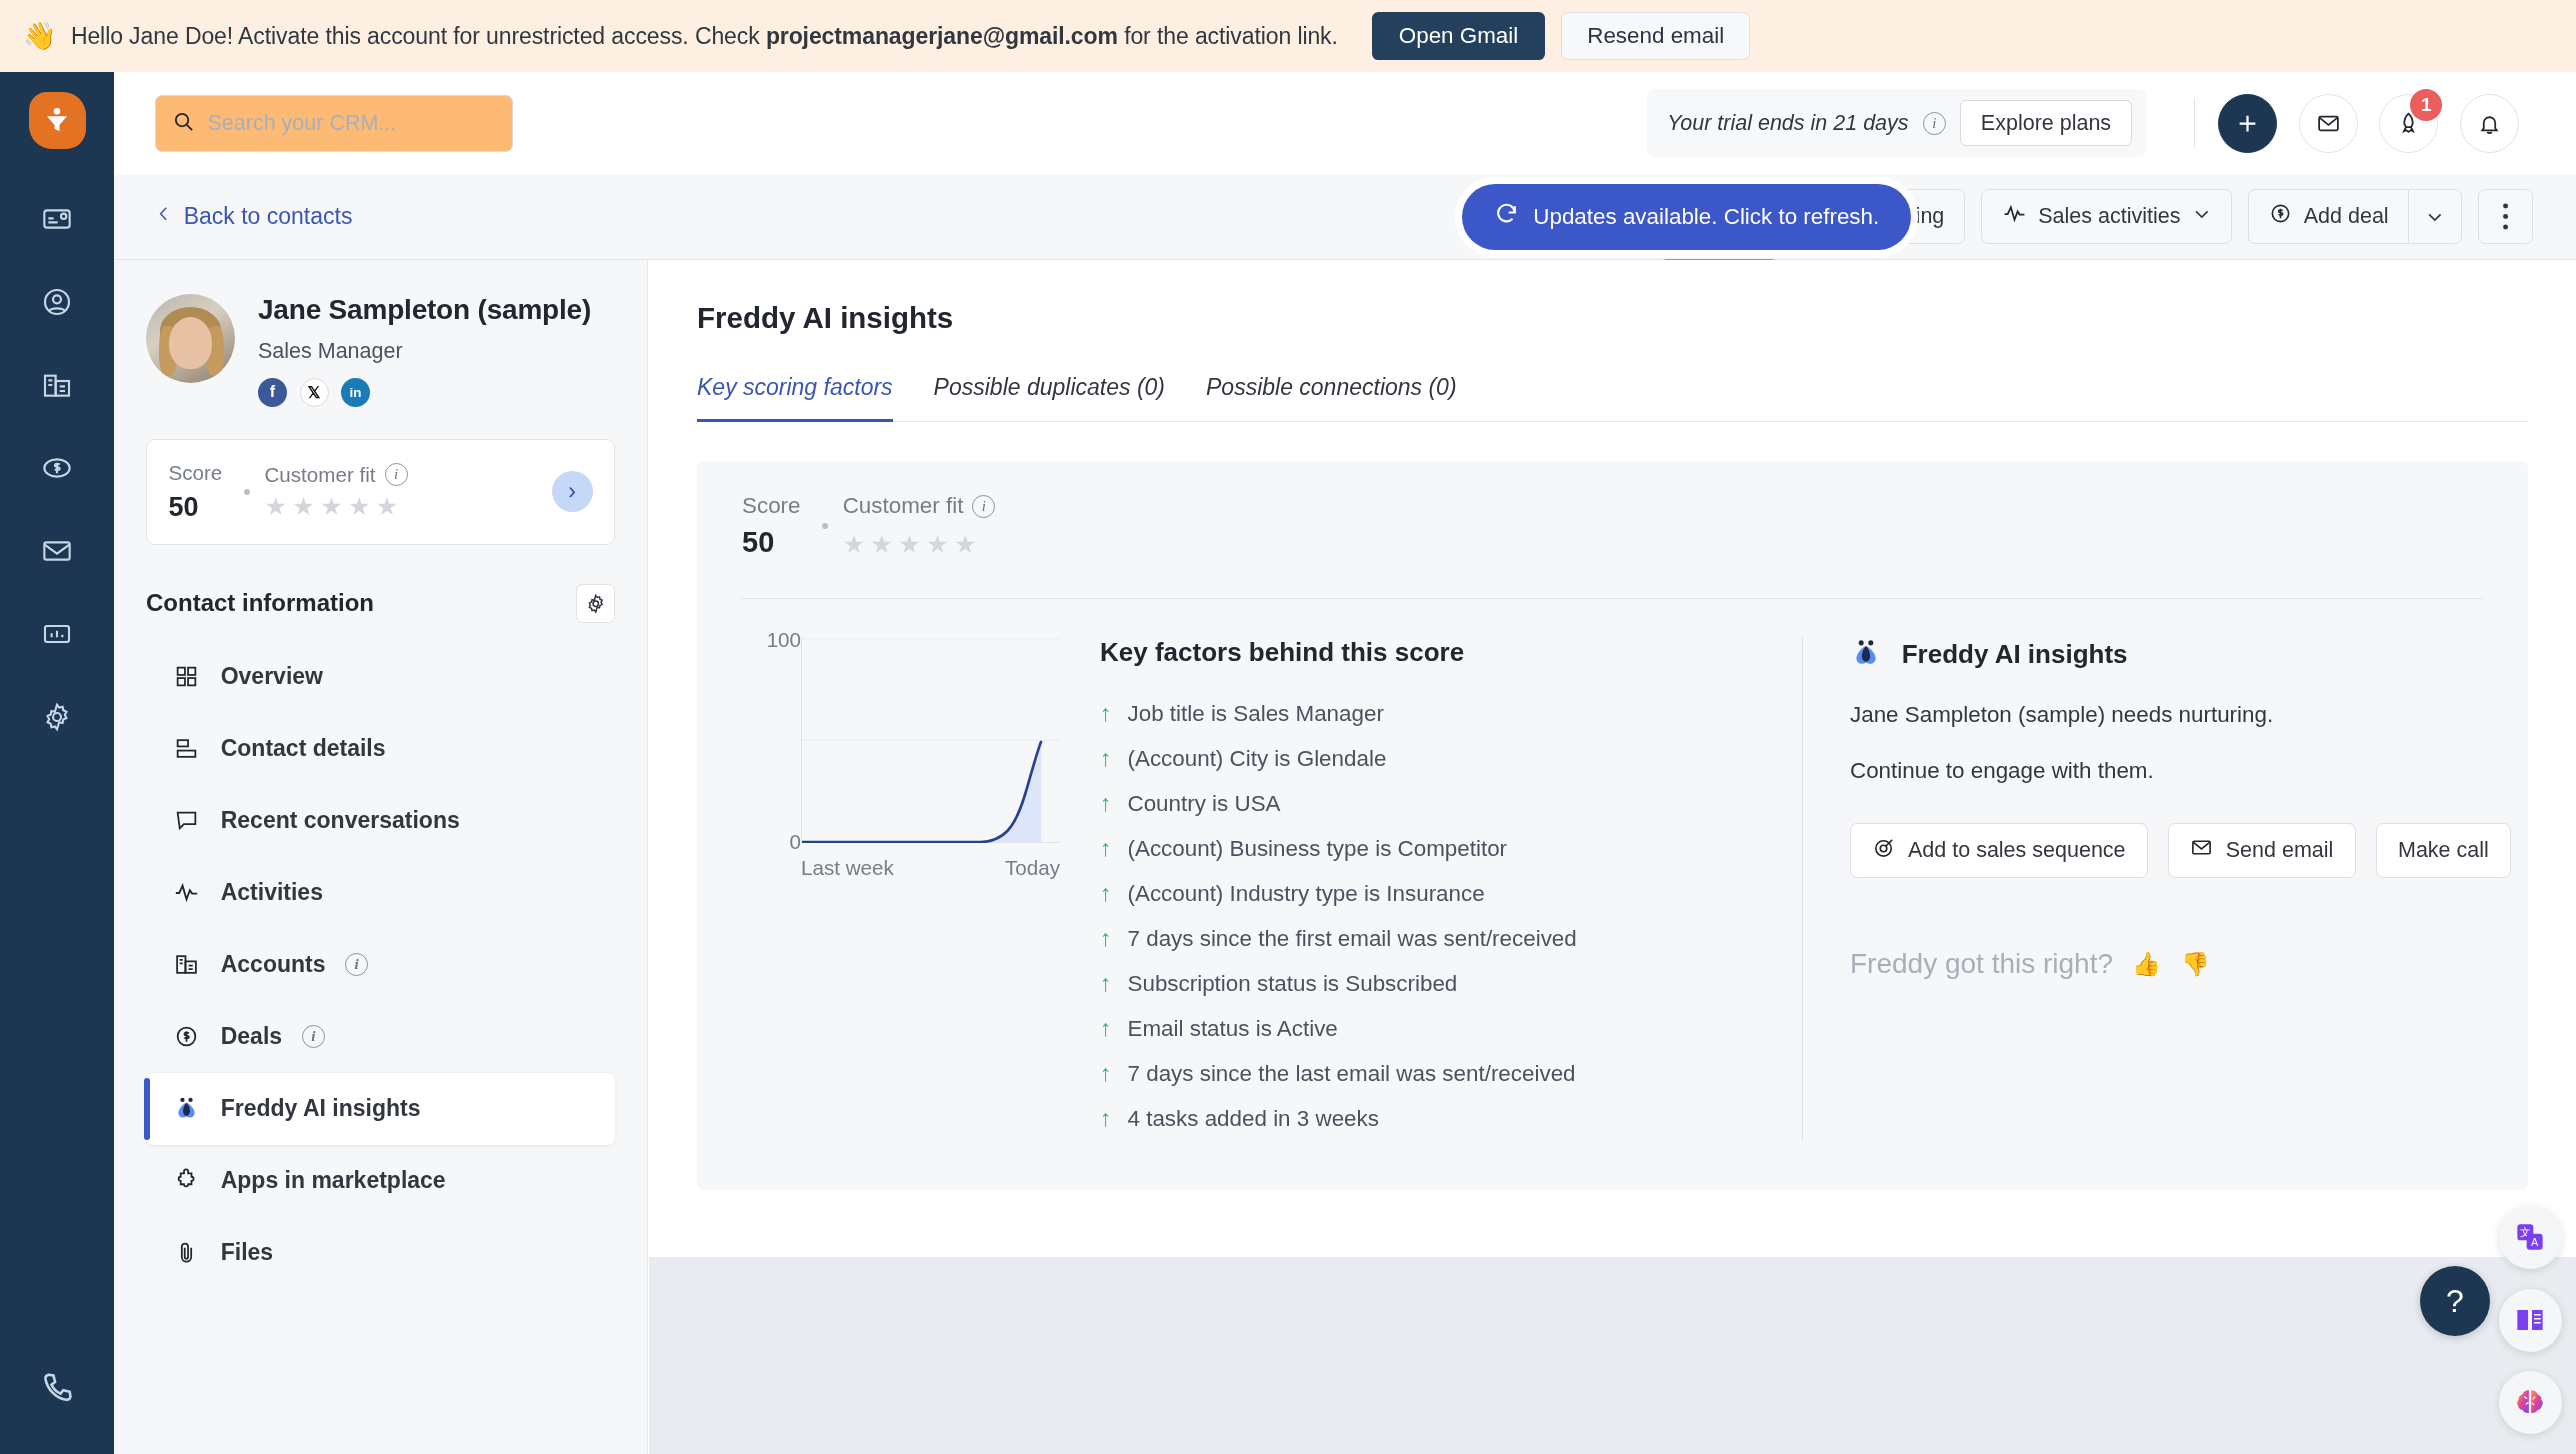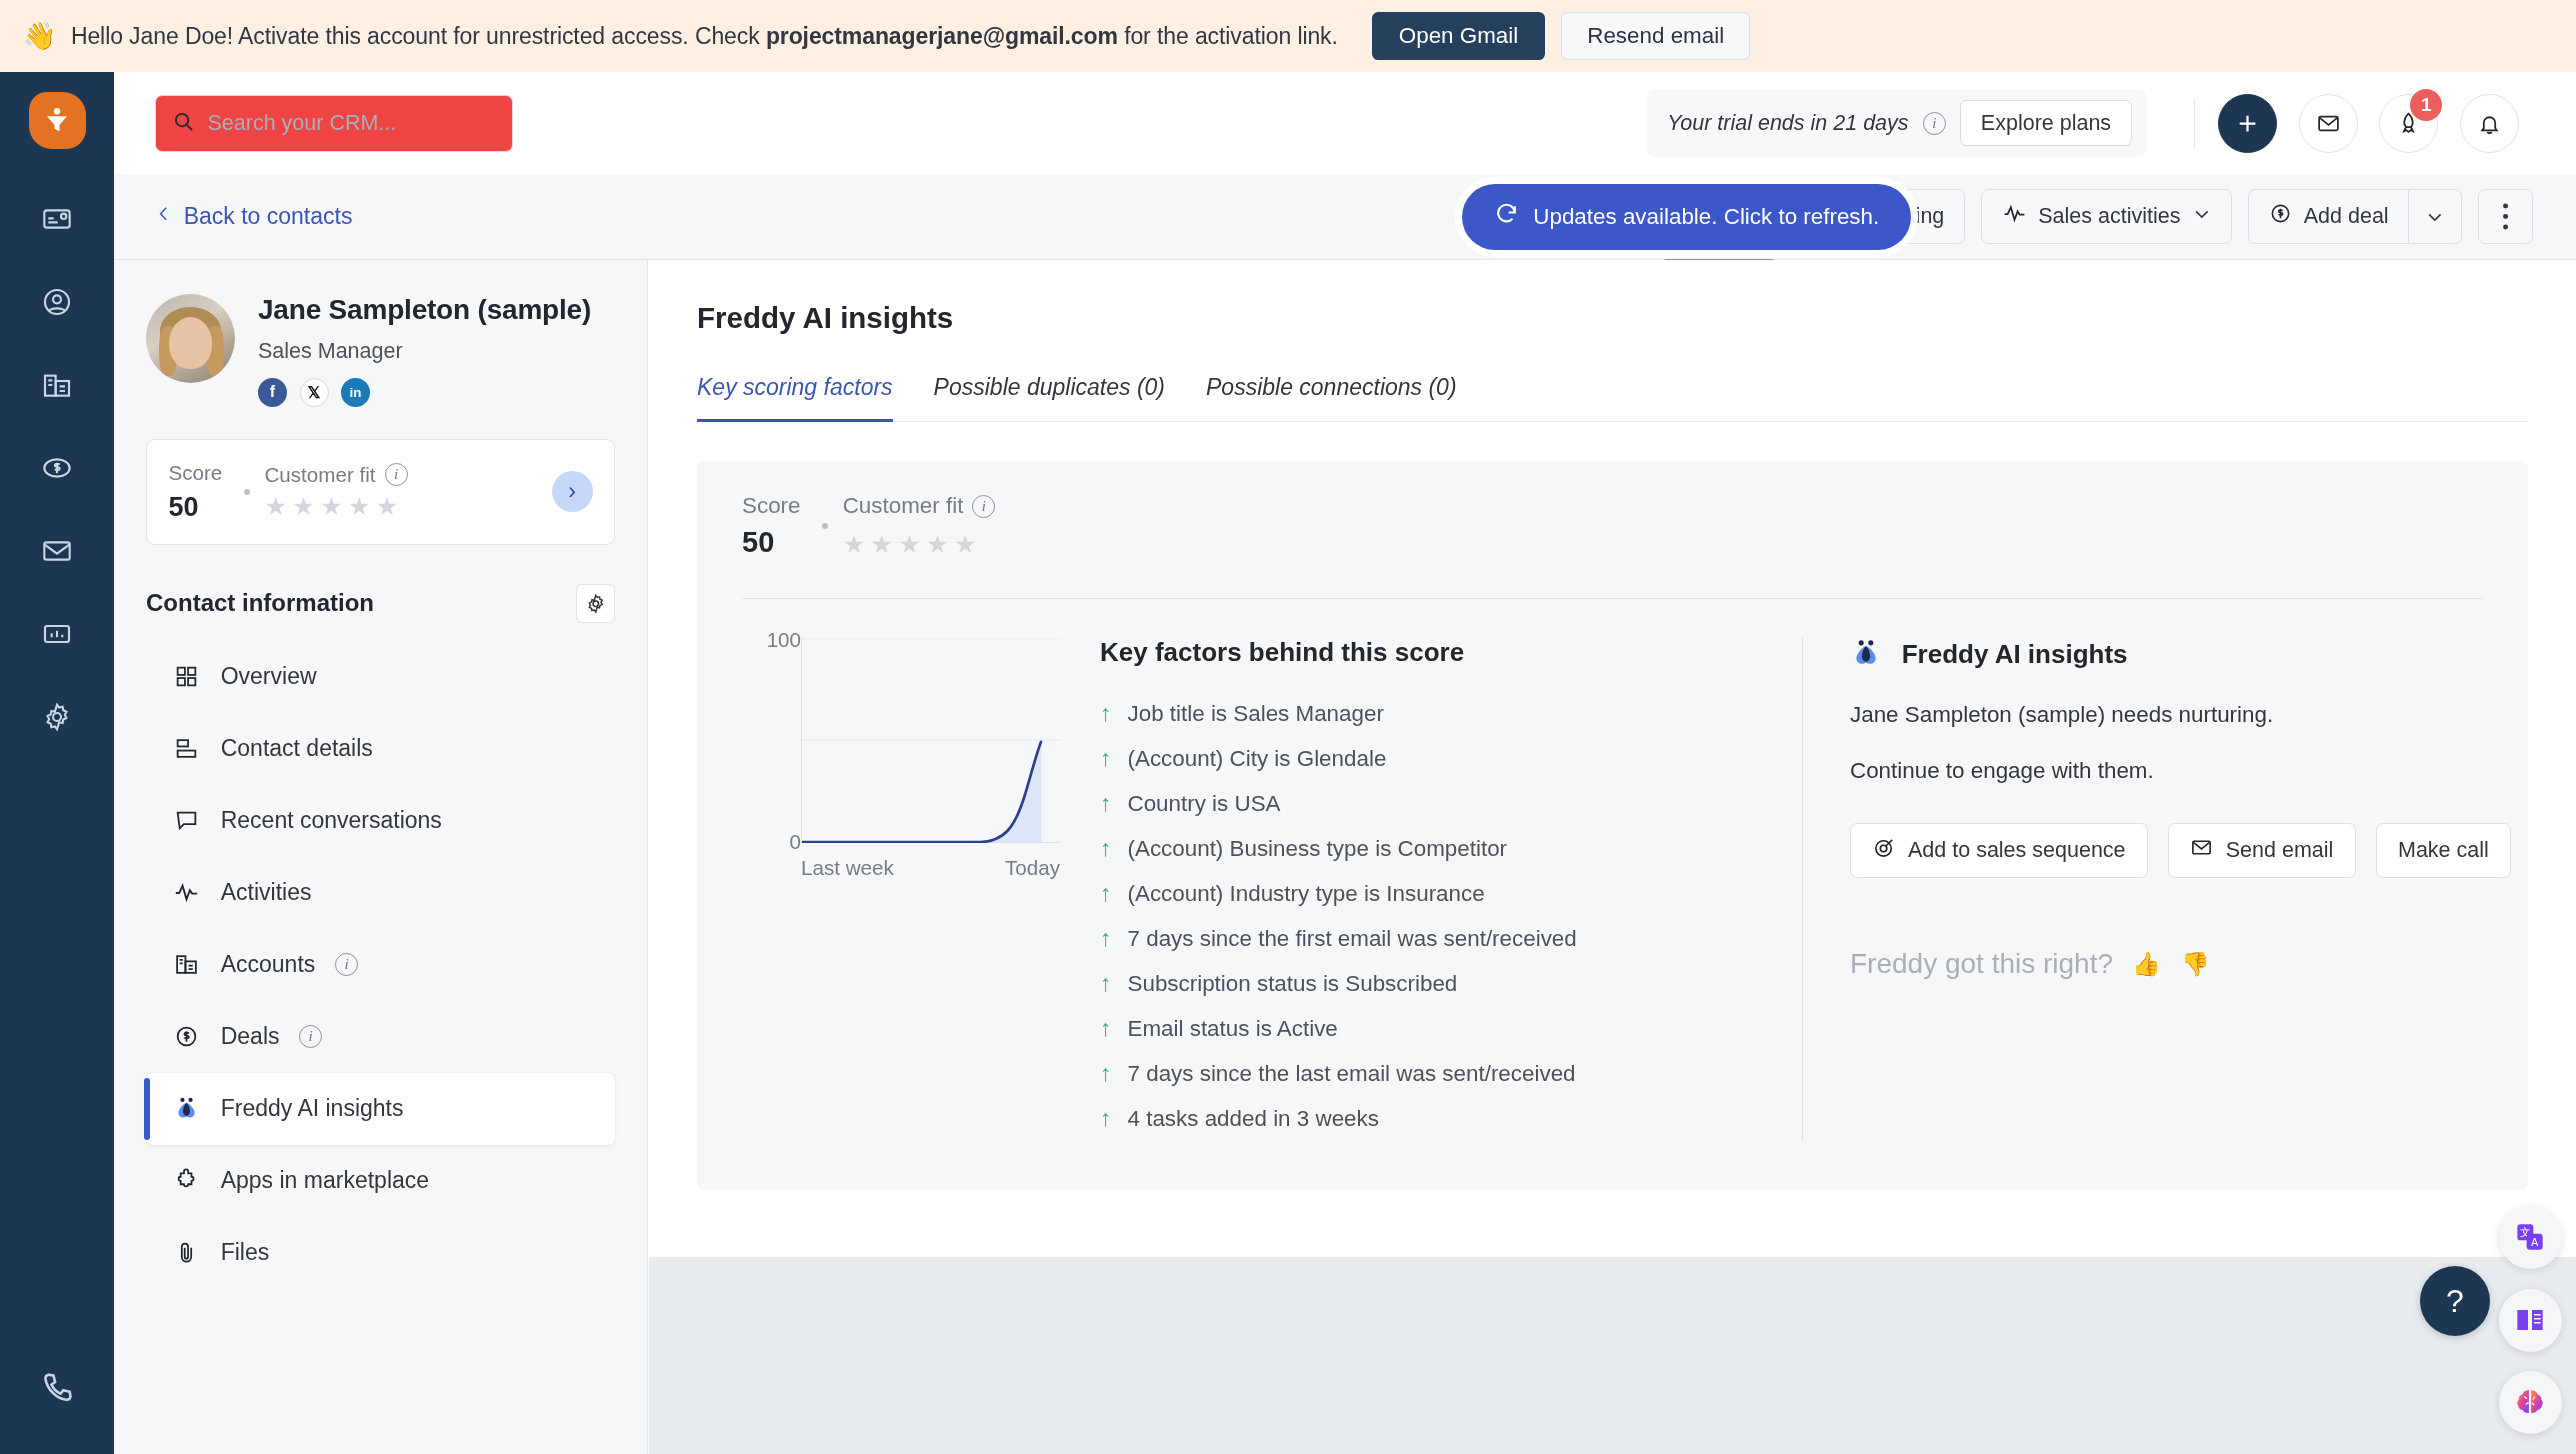--- a/index.html
+++ b/index.html
@@ -45,21 +45,21 @@
   .rail-phone { position: absolute; bottom: 43px; left: 34px; }
 
   
   .topbar {
     position: absolute; left: 114px; top: 72px; width: 2462px; height: 102px;
     background: #fff; display: flex; align-items: center; justify-content: space-between;
     padding: 0 36px 0 41px;
   }
   .search-box {
     width: 358px; height: 57px; border: 0.9px solid #d6dae1; border-radius: 7.2px;
-    display: flex; align-items: center; gap: 12.5px; padding: 0 16px; background: #ef4444;
+    display: flex; align-items: center; gap: 12.5px; padding: 0 16px; background: #fdba74;
   }
   .search-box input {
     border: none; outline: none; font-size: 21.5px; color: #32373f;
     font-family: inherit; width: 100%; background: transparent;
   }
   .search-box input::placeholder { color: #a9aeb8; }
   .topbar-right { display: flex; align-items: center; gap: 0; }
   .trial {
     display: flex; align-items: center; gap: 14.3px; background: #f7f8fa;
     border-radius: 7.2px; padding: 10.7px 14.3px 10.7px 19.7px; margin-right: 25px;
@@ -167,21 +167,21 @@
     display: flex; align-items: center; justify-content: space-between; margin-top: 39px;
   }
   .ci-title { font-size: 24px; font-weight: 700; color: #22262e; }
   .gear-btn {
     width: 39px; height: 39px; border: 0.9px solid #dfe2e7; border-radius: 6.3px; background: #fff;
     display: flex; align-items: center; justify-content: center; cursor: pointer;
   }
   .nav-list { margin-top: 18px; }
   .nav-item {
     display: flex; align-items: center; gap: 19.7px; height: 72px; padding-left: 25px;
-    font-size: 23px; color: #32373f; cursor: pointer; border-radius: 7.2px; position: relative;
+    font-size: 23px; color: #32373f; cursor: pointer; border-radius: 7.2px; position: relative; font-weight: bold;
   }
   .nav-item.active {
     background: #fff; box-shadow: 0 0.9px 3.6px rgba(0,0,0,.08);
   }
   .nav-item.active::before {
     content: ""; position: absolute; left: -1.8px; top: 5.4px; bottom: 5.4px; width: 5.4px;
     background: #3c57c8; border-radius: 3.6px;
   }
   .nav-ico { width: 30px; height: 30px; display: flex; align-items: center; justify-content: center; flex: none; }
   .info-i {

